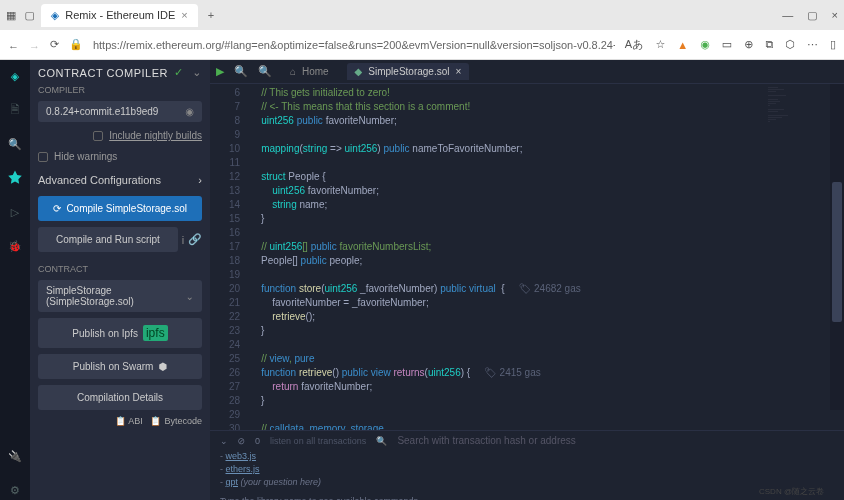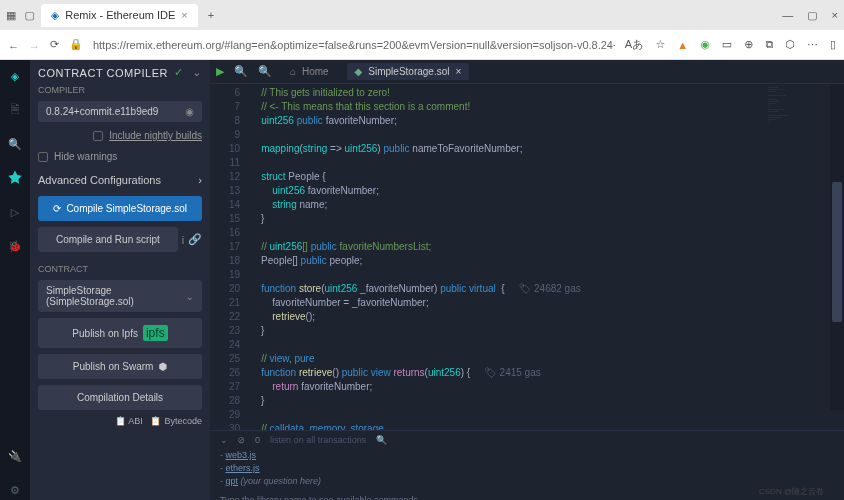--- a/index.html
+++ b/index.html
@@ -208,20 +208,21 @@
       <div class="scroll-thumb"></div>
     </div>
 
     <div class="terminal">
       <div class="term-top">
         <span>⌄</span>
         <span>⊘</span>
         <span>0</span>
         <span style="opacity:.6;">listen on all transactions</span>
         <span>🔍</span>
+        <span class="term-search" placeholder="Search with transaction hash or address">Search with transaction hash or address</span>
       </div>
       <div class="term-line">- <span class="term-link">web3.js</span></div>
       <div class="term-line">- <span class="term-link">ethers.js</span></div>
       <div class="term-line">- <span class="term-link">gpt</span> <span style="font-style:italic;">(your question here)</span></div>
       <div class="term-line" style="margin-top:6px;">Type the library name to see available commands.</div>
 
     </div>
     <div class="watermark">CSDN @随之云卷</div>
   </div>
 </div>

